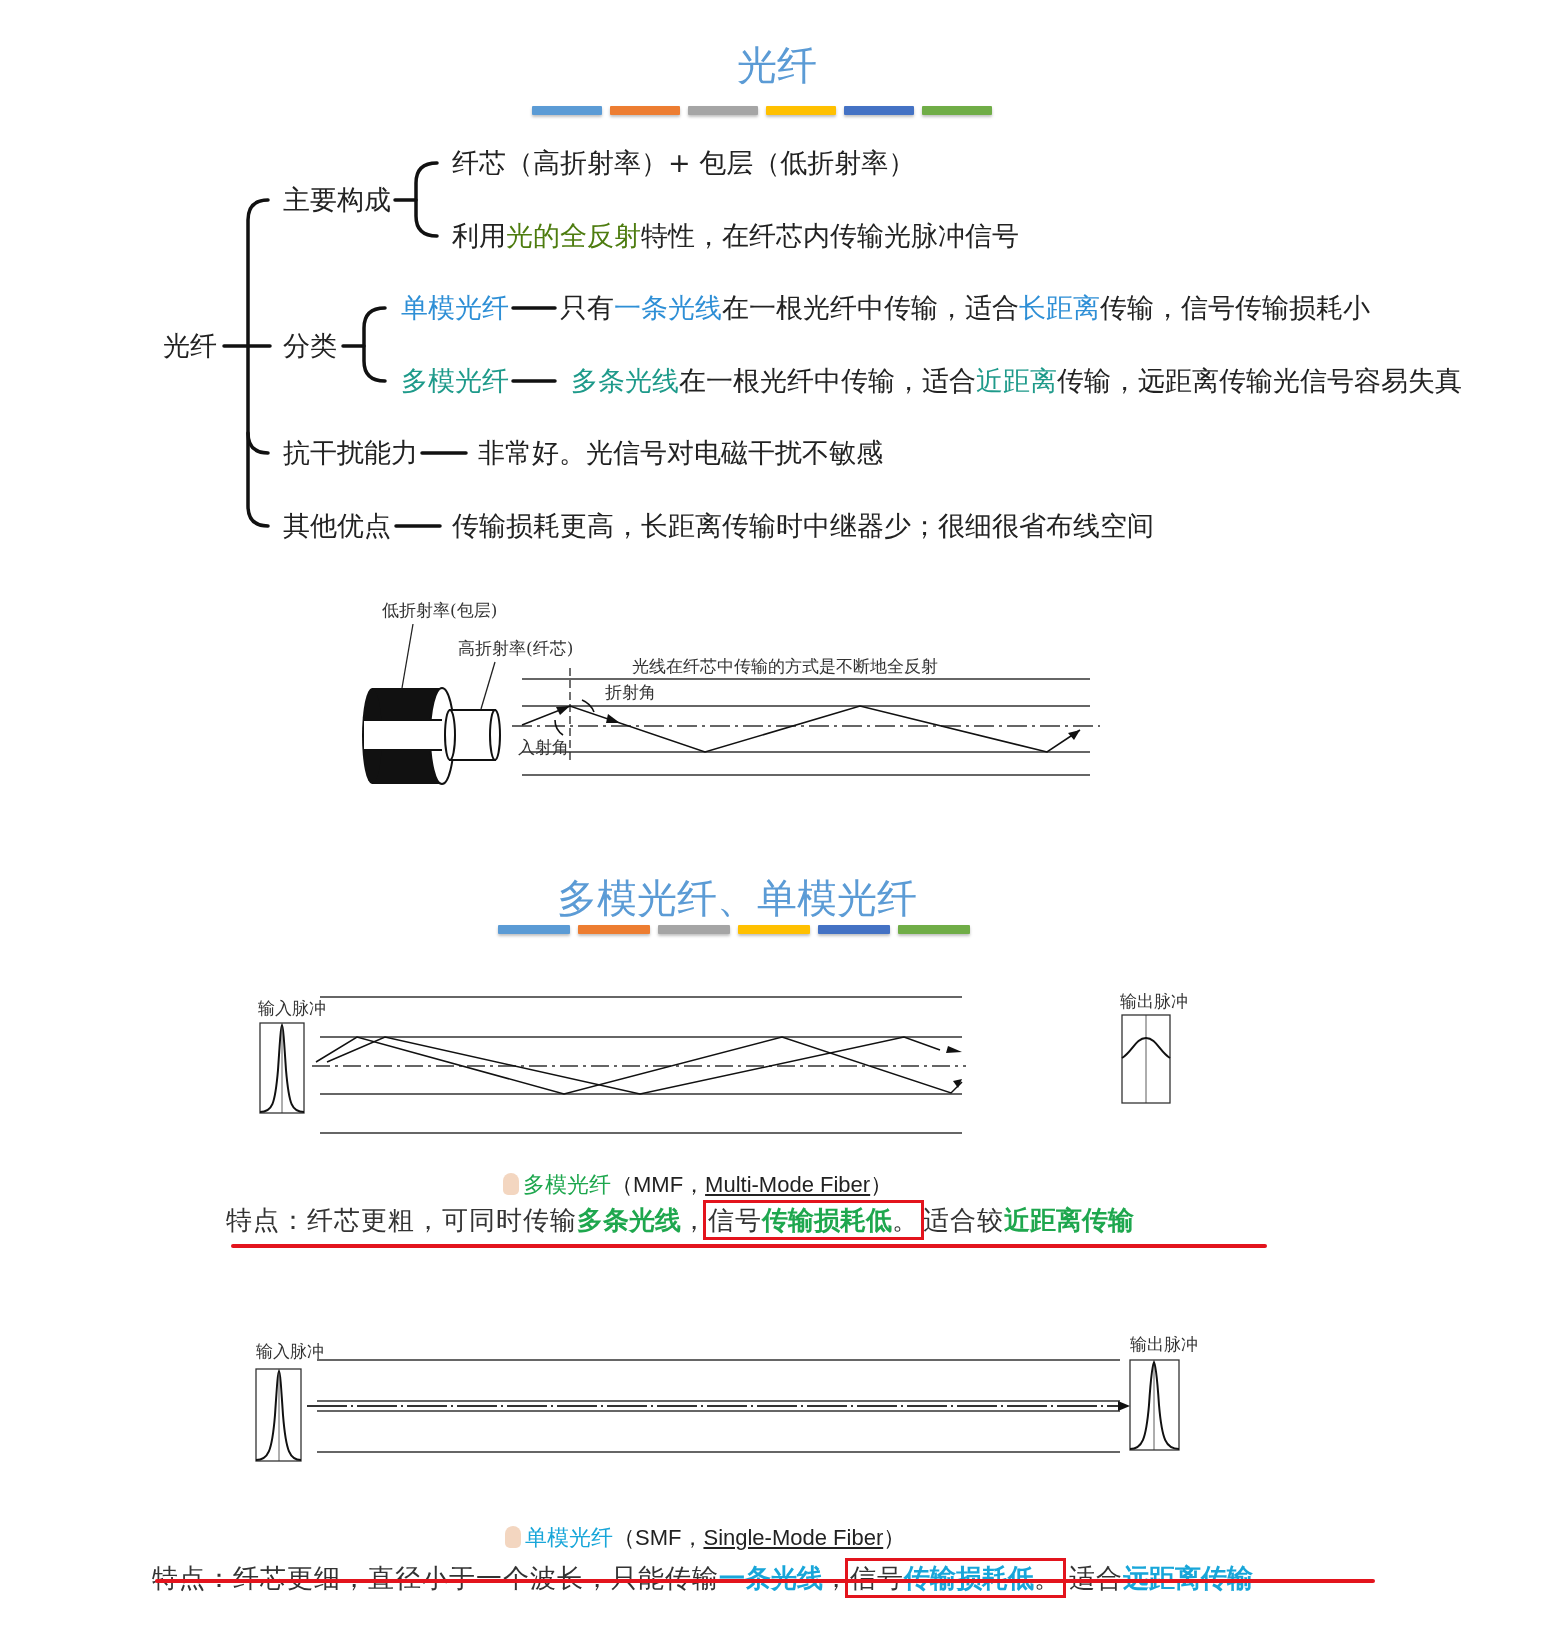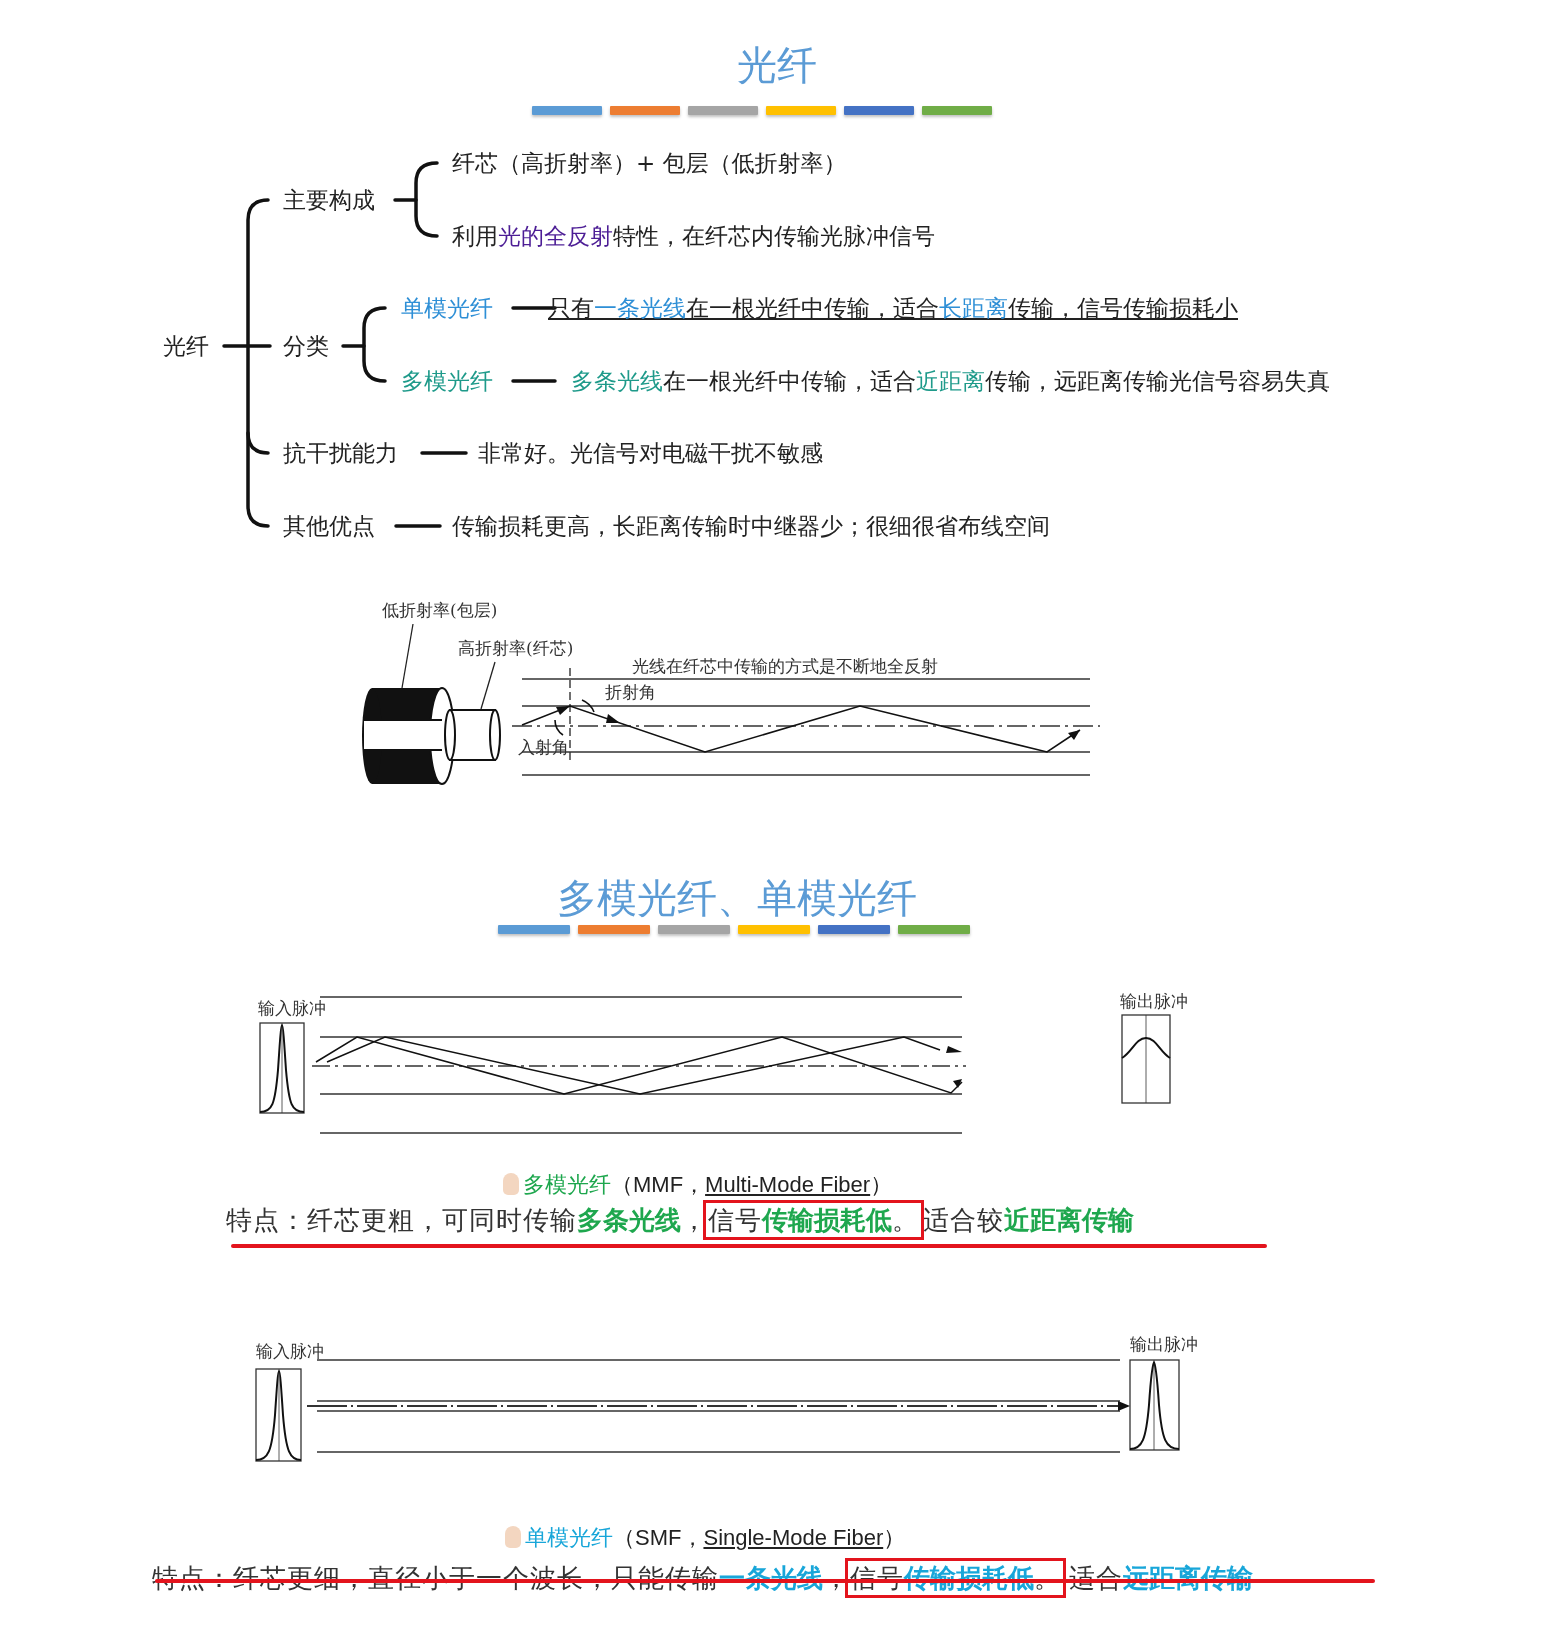--- a/index.html
+++ b/index.html
@@ -2,22 +2,22 @@
 <html><head>
 <meta charset="utf-8">
 <style>
   html, body { margin:0; padding:0; background:#ffffff; }
   body { width:1554px; height:1630px; position:relative; overflow:hidden;
          font-family:"DejaVu Sans", "Liberation Sans", sans-serif; color:#222; }
   .abs { position:absolute; }
   .title { color:#5b9bd5; text-align:center; font-size:40px; white-space:nowrap; }
   .bars { display:flex; gap:8px; }
   .bars span { display:block; height:9px; border-radius:1px; box-shadow:0 2px 3px rgba(0,0,0,0.25); }
-  .node { font-size:23px; white-space:nowrap; line-height:30px; }
-  .hl-red { color:#4c1d95; }
+  .node { font-size:27px; white-space:nowrap; line-height:30px; }
+  .hl-red { color:#4d7c0f; }
   .hl-blue { color:#2e8fd6; }
   .hl-teal { color:#1e9a8a; }
   svg text { font-family:"DejaVu Serif", "Liberation Serif", serif; }
   .cap { font-family:"DejaVu Serif", "Liberation Serif", serif; font-size:17px; fill:#333; }
   .heading { font-size:22px; white-space:nowrap; font-family:"Liberation Sans", sans-serif; }
   .feature { font-size:26px; white-space:nowrap; font-family:"DejaVu Serif","Liberation Serif", serif; color:#333; letter-spacing:1px; }
   .green { color:#1ea74e; font-weight:bold; font-family:"DejaVu Sans", sans-serif; letter-spacing:0; }
   .cyan { color:#18a6d9; font-weight:bold; font-family:"DejaVu Sans", sans-serif; letter-spacing:0; }
   .boxed { outline:3px solid #e3141d; outline-offset:2px; }
   .uline { text-decoration:underline; }
@@ -62,21 +62,21 @@
 <div class="abs node" style="left:163px; top:331px;">光纤</div>
 
 <div class="abs node" style="left:283px; top:185px;">主要构成</div>
 <div class="abs node" style="left:452px; top:148px;">纤芯（高折射率）+ 包层（低折射率）</div>
 <div class="abs node" style="left:452px; top:221px;">
   <span>利用</span><span class="hl-red">光的全反射</span><span>特性，在纤芯内传输光脉冲信号</span>
 </div>
 
 <div class="abs node" style="left:283px; top:331px;">分类</div>
 <div class="abs node hl-blue" style="left:401px; top:293px;">单模光纤</div>
-<div class="abs node" style="left:548px; top:293px;text-decoration:underline;">
+<div class="abs node" style="left:560px; top:293px;">
   <span>只有</span><span class="hl-blue">一条光线</span><span>在一根光纤中传输，适合</span><span class="hl-blue">长距离</span><span>传输，信号传输损耗小</span>
 </div>
 <div class="abs node hl-teal" style="left:401px; top:366px;">多模光纤</div>
 <div class="abs node" style="left:571px; top:366px;">
   <span class="hl-teal">多条光线</span><span>在一根光纤中传输，适合</span><span class="hl-teal">近距离</span><span>传输，远距离传输光信号容易失真</span>
 </div>
 
 <div class="abs node" style="left:283px; top:438px;">抗干扰能力</div>
 <div class="abs node" style="left:478px; top:438px;">非常好。光信号对电磁干扰不敏感</div>
 

